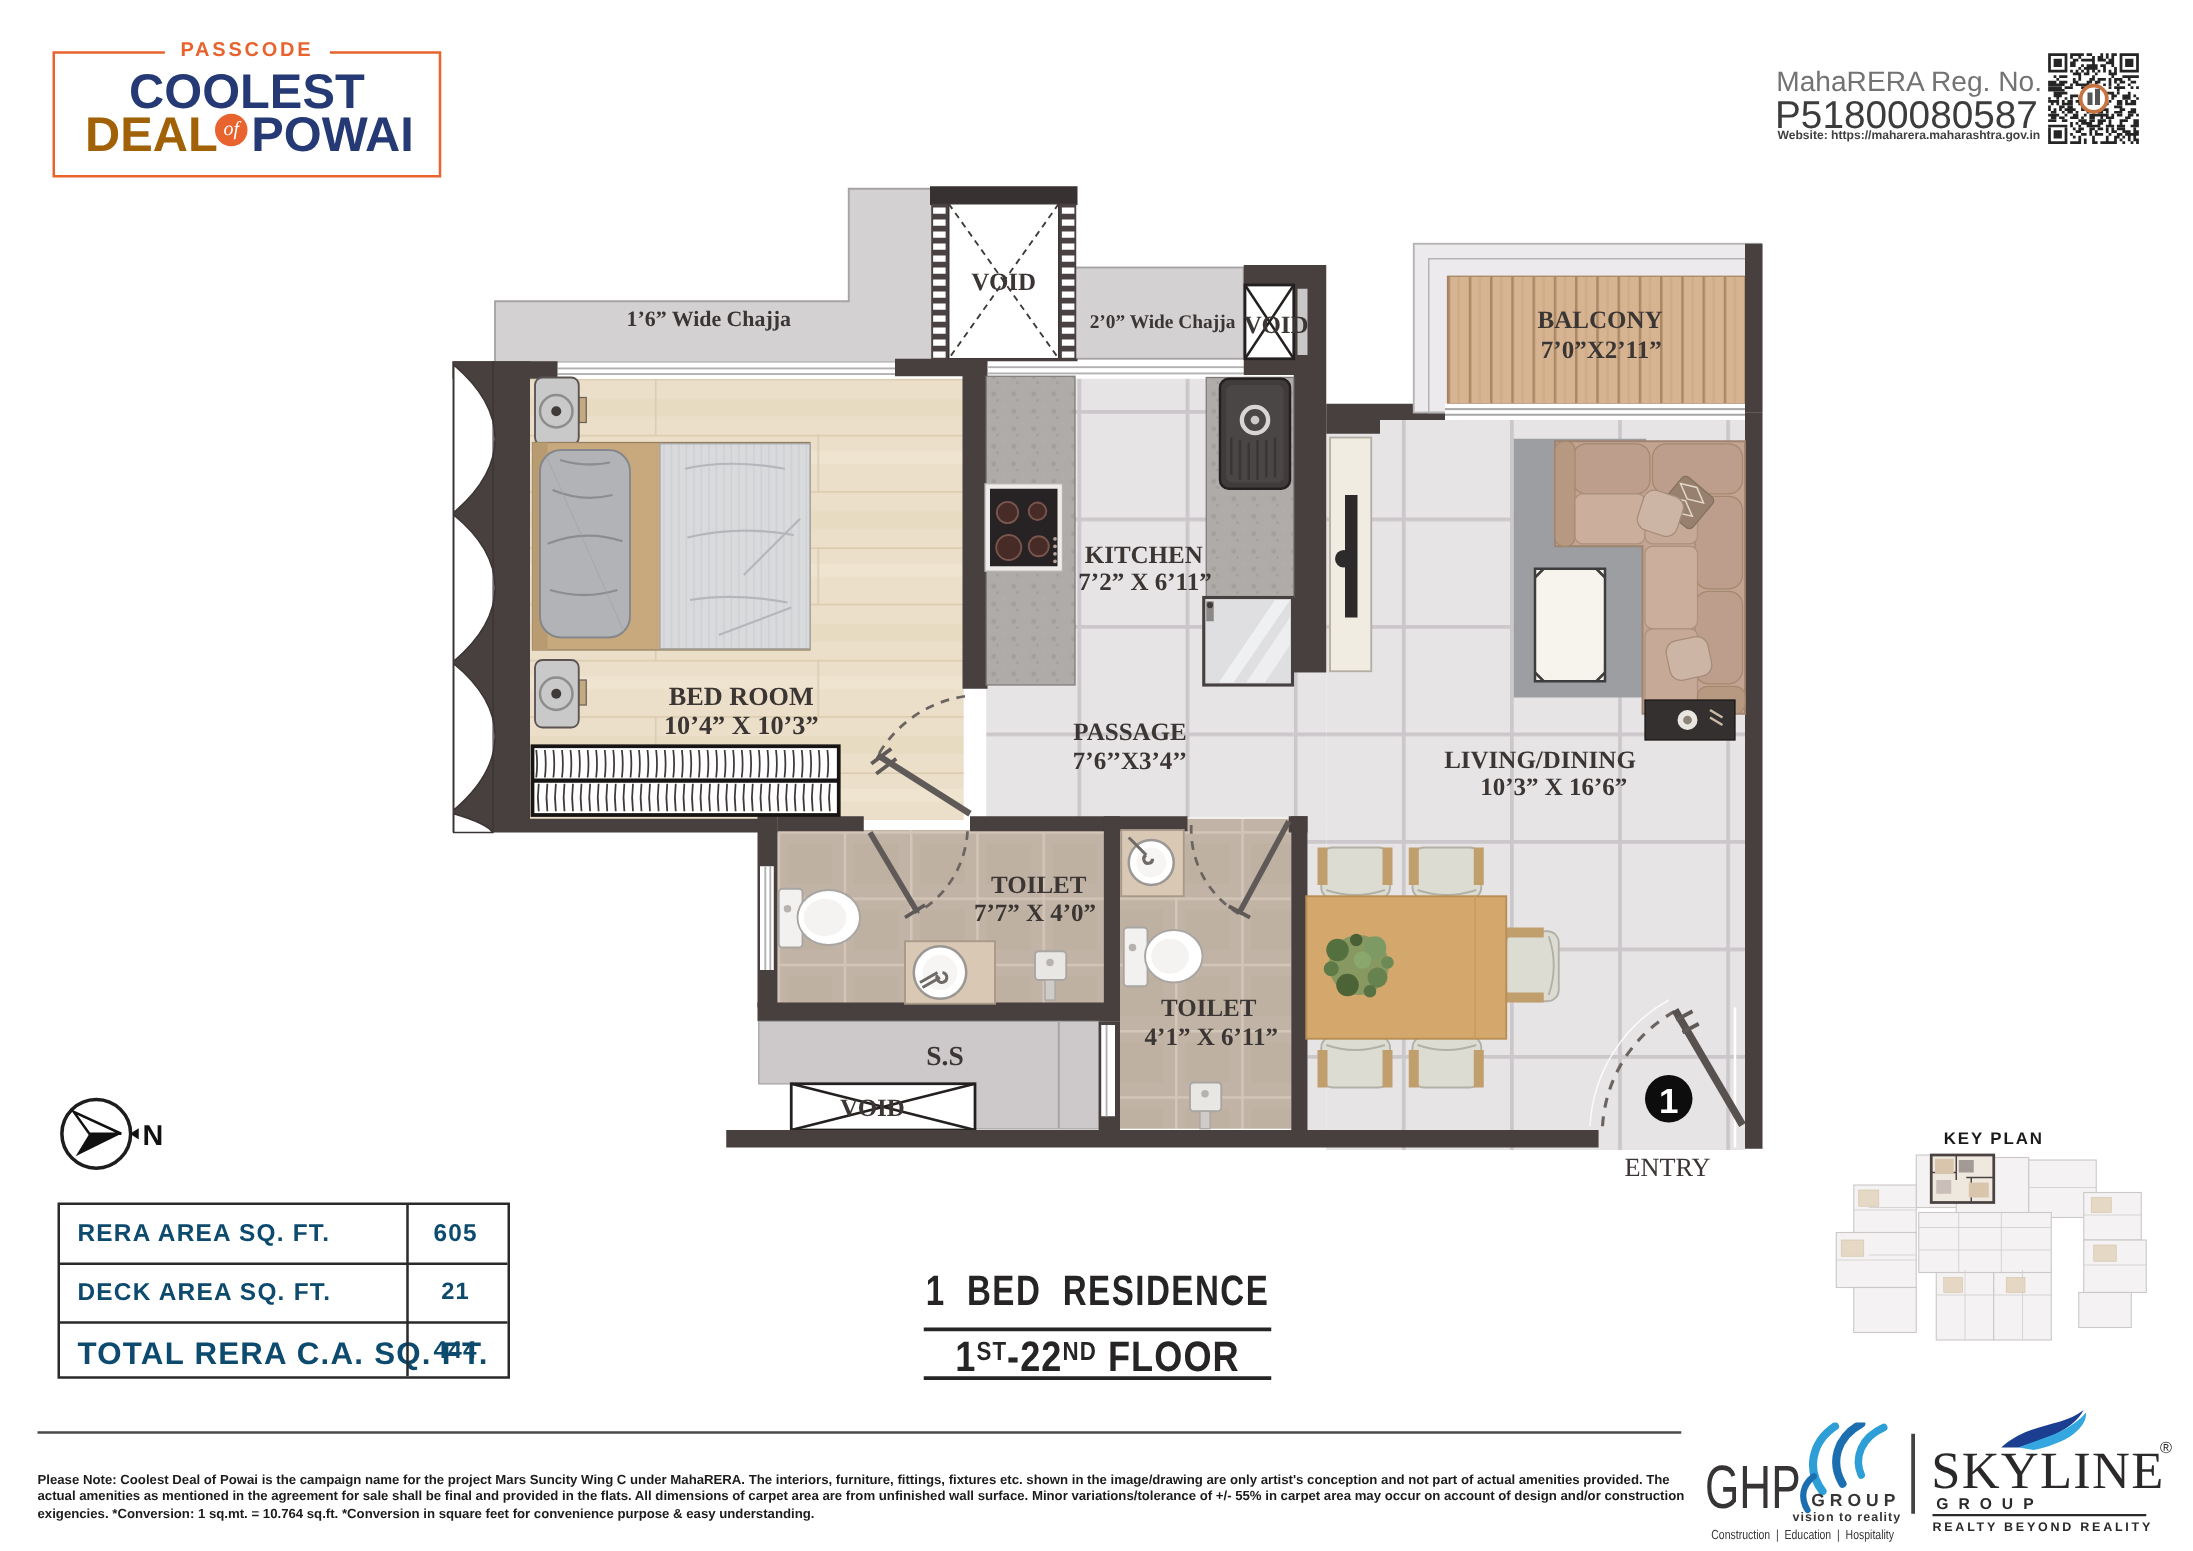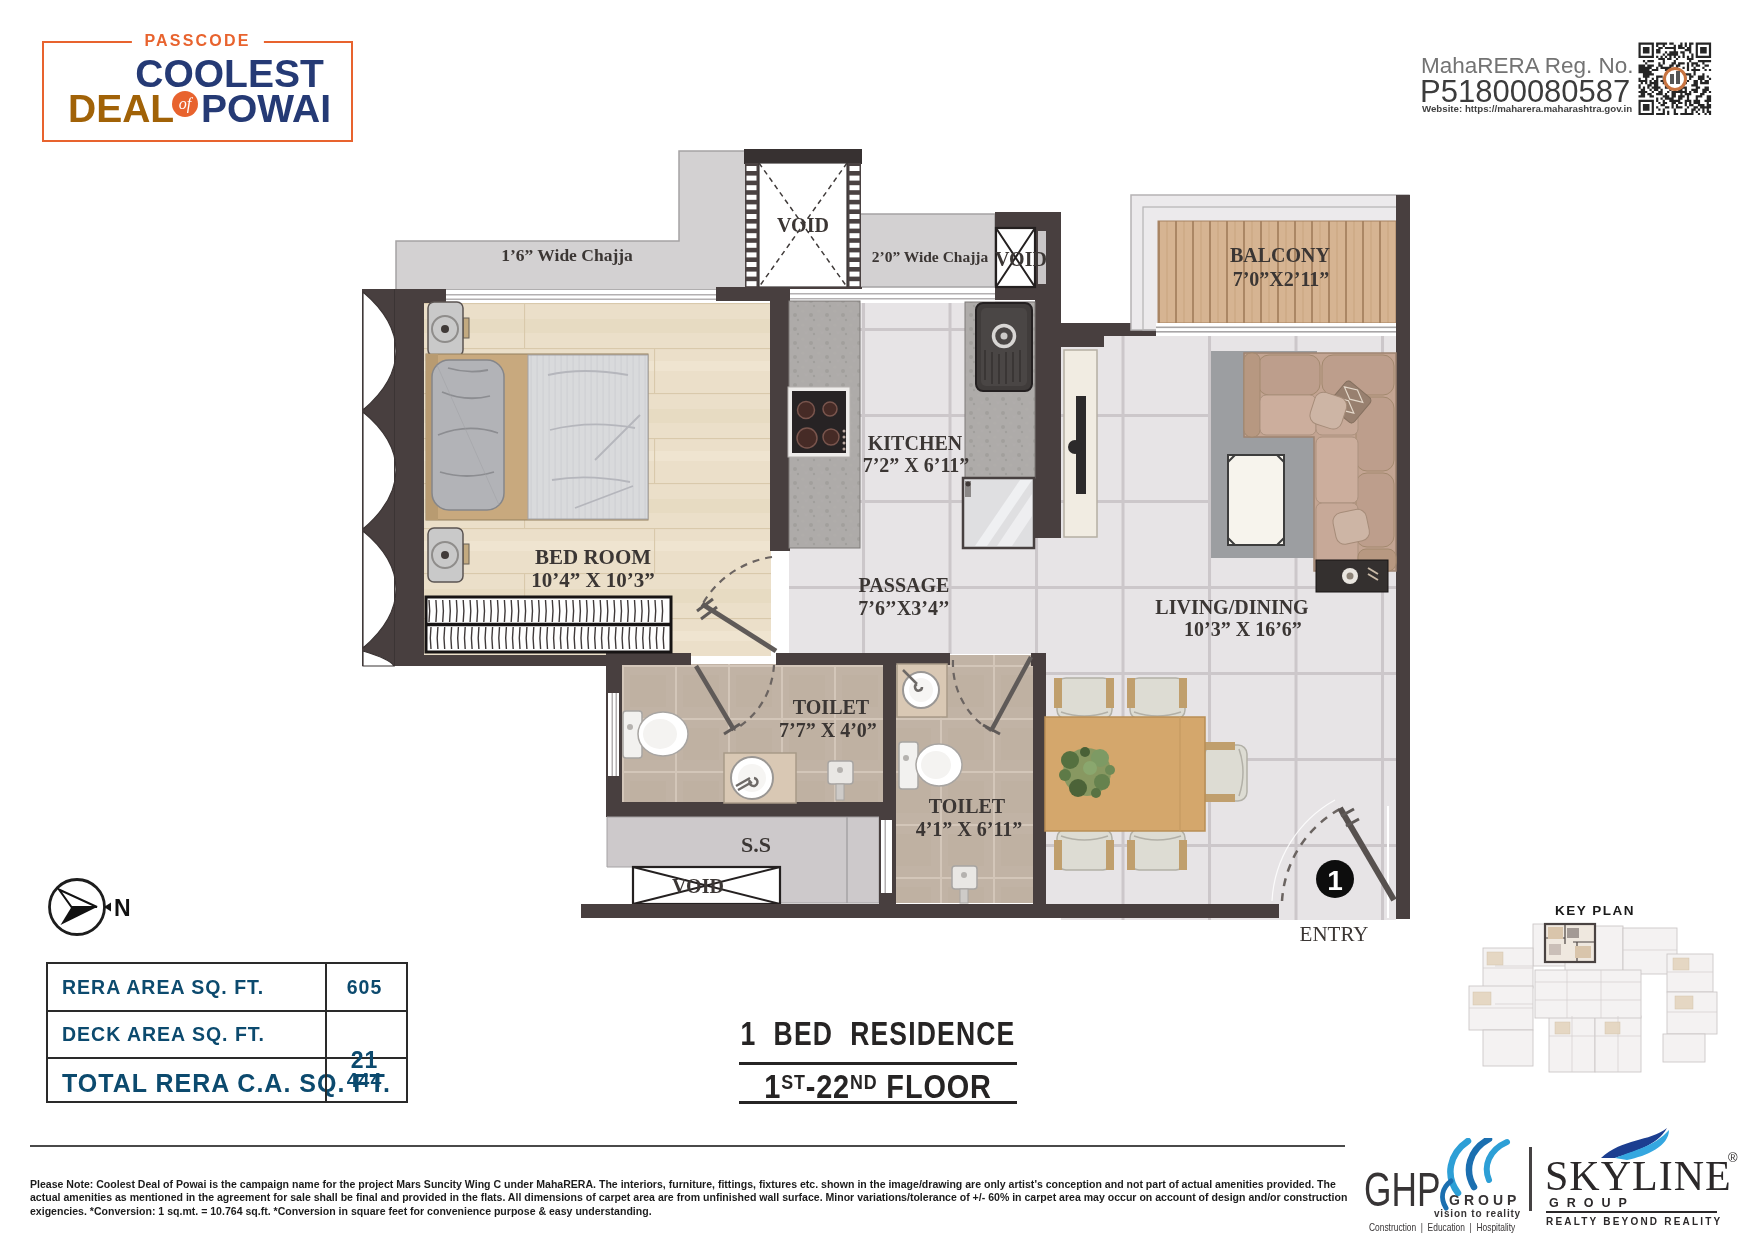--- a/index.html
+++ b/index.html
@@ -12,21 +12,21 @@
 </head>
 <body>
 <div id="page">
 
 <div class="abs" style="left:42px;top:41px;width:307px;height:97px;border:2.5px solid #e8632e;">
 
   <div class="abs" style="left:50%;top:-11px;transform:translateX(-50%);background:#ffffff;padding:0 13px;
     font-size:16px;font-weight:bold;letter-spacing:2.2px;color:#e8632e;white-space:nowrap;">PASSCODE</div>
 
   <div class="abs" style="left:0;top:9px;width:100%;text-align:center;font-size:39px;font-weight:bold;
-    color:#253a75;padding-left:32px;">COOLEST</div>
+    color:#253a75;">COOLEST</div>
 
   <div class="abs" style="left:24px;top:44px;font-size:39px;font-weight:bold;color:#a16207;">DEAL</div>
 
   <div class="abs" style="left:157px;top:44px;font-size:39px;font-weight:bold;color:#253a75;">POWAI</div>
 
   <div class="abs" style="left:128px;top:48px;width:26px;height:26px;border-radius:50%;background:#e8632e;
     color:#fff;font-family:'Liberation Serif',serif;font-style:italic;font-size:16px;text-align:center;line-height:25px;">of</div>
 </div>
 
 <div class="abs" style="left:1421px;top:53px;font-size:22.5px;color:#737373;">MahaRERA Reg. No.</div>
@@ -592,21 +592,21 @@
 
 <div class="abs" style="left:46px;top:962px;width:358px;height:137px;border:2px solid #2a2a2a;font-weight:bold;color:#0c4a6e;">
 
   <div class="abs" style="left:0;top:0;width:100%;height:46px;border-bottom:2px solid #2a2a2a;">
     <span class="abs" style="left:14px;top:12px;font-size:19.5px;letter-spacing:1px;">RERA AREA SQ. FT.</span>
     <span class="abs" style="left:277px;top:12px;width:79px;text-align:center;font-size:19.5px;letter-spacing:1px;">605</span>
   </div>
 
   <div class="abs" style="left:0;top:48px;width:100%;height:45px;border-bottom:2px solid #2a2a2a;">
     <span class="abs" style="left:14px;top:11px;font-size:19.5px;letter-spacing:1px;">DECK AREA SQ. FT.</span>
-    <span class="abs" style="left:277px;top:11px;width:79px;text-align:center;font-size:23px;letter-spacing:1px;margin-top:24px;">21</span>
+    <span class="abs" style="left:277px;top:11px;width:79px;text-align:center;font-size:19px;letter-spacing:1px;">21</span>
   </div>
 
   <div class="abs" style="left:0;top:95px;width:100%;height:42px;">
     <span class="abs" style="left:14px;top:10px;font-size:25px;letter-spacing:1px;">TOTAL RERA C.A. SQ. FT.</span>
     <span class="abs" style="left:277px;top:10px;width:79px;text-align:center;font-size:19.5px;letter-spacing:1px;">444</span>
   </div>
 
   <div class="abs" style="left:277px;top:0;width:2px;height:137px;background:#2a2a2a;"></div>
 </div>
 
@@ -654,21 +654,21 @@
     <rect x="112" y="30" width="12" height="10" fill="#a39a95"></rect>
     <rect x="94" y="46" width="12" height="11" fill="#cabfb8"></rect>
     <rect x="120" y="48" width="16" height="12" fill="#d9c5ab"></rect>
   </g>
 </svg>
 
 <div class="abs" style="left:30px;top:1145px;width:1315px;height:2px;background:#4a4a4a;"></div>
 
 <div class="abs" style="left:30px;top:1178px;width:1325px;font-size:10.55px;font-weight:bold;color:#1c1c1c;line-height:13.4px;">
 <div style="white-space:nowrap;">Please Note: Coolest Deal of Powai is the campaign name for the project Mars Suncity Wing C under MahaRERA. The interiors, furniture, fittings, fixtures etc. shown in the image/drawing are only artist's conception and not part of actual amenities provided. The</div>
-<div style="white-space:nowrap;">actual amenities as mentioned in the agreement for sale shall be final and provided in the flats. All dimensions of carpet area are from unfinished wall surface. Minor variations/tolerance of +/- 60% in carpet area may occur on account of design and/or construction</div>
+<div style="white-space:nowrap;">actual amenities as mentioned in the agreement for sale shall be final and provided in the flats. All dimensions of carpet area are from unfinished wall surface. Minor variations/tolerance of +/- 55% in carpet area may occur on account of design and/or construction</div>
 <div style="white-space:nowrap;">exigencies. *Conversion: 1 sq.mt. = 10.764 sq.ft. *Conversion in square feet for convenience purpose &amp; easy understanding.</div>
 </div>
 
 <svg class="abs" style="left:1363px;top:1138px" width="175" height="96" viewBox="0 0 175 96">
 
   <g fill="none" stroke-linecap="round">
     <path d="M95 55 C82 38 86 16 105 3" stroke="#2d9fd6" stroke-width="6.5"></path>
     <path d="M111 49 C101 32 106 12 126 1" stroke="#1b6fb0" stroke-width="6.5"></path>
     <path d="M126 42 C120 28 126 12 144 4" stroke="#2d9fd6" stroke-width="6"></path>
     <path d="M83 70 C77 60 79 50 88 43" stroke="#1b6fb0" stroke-width="5"></path>

